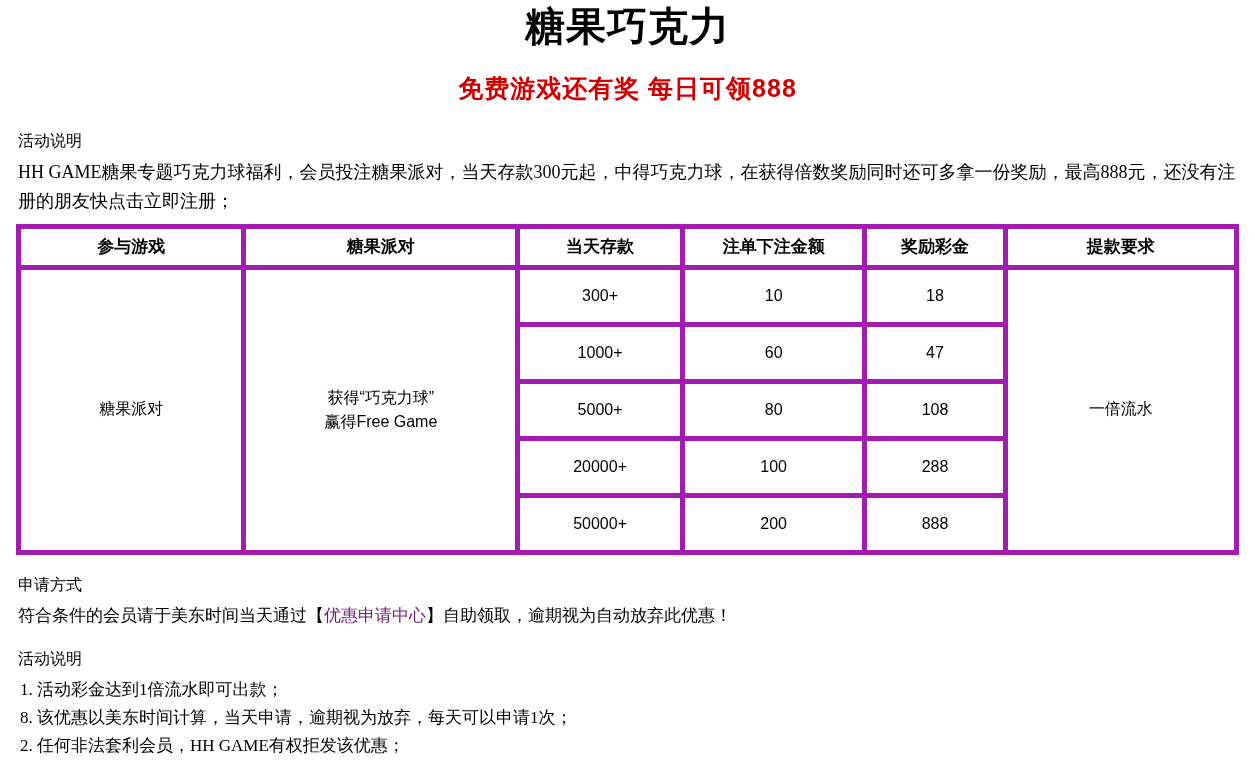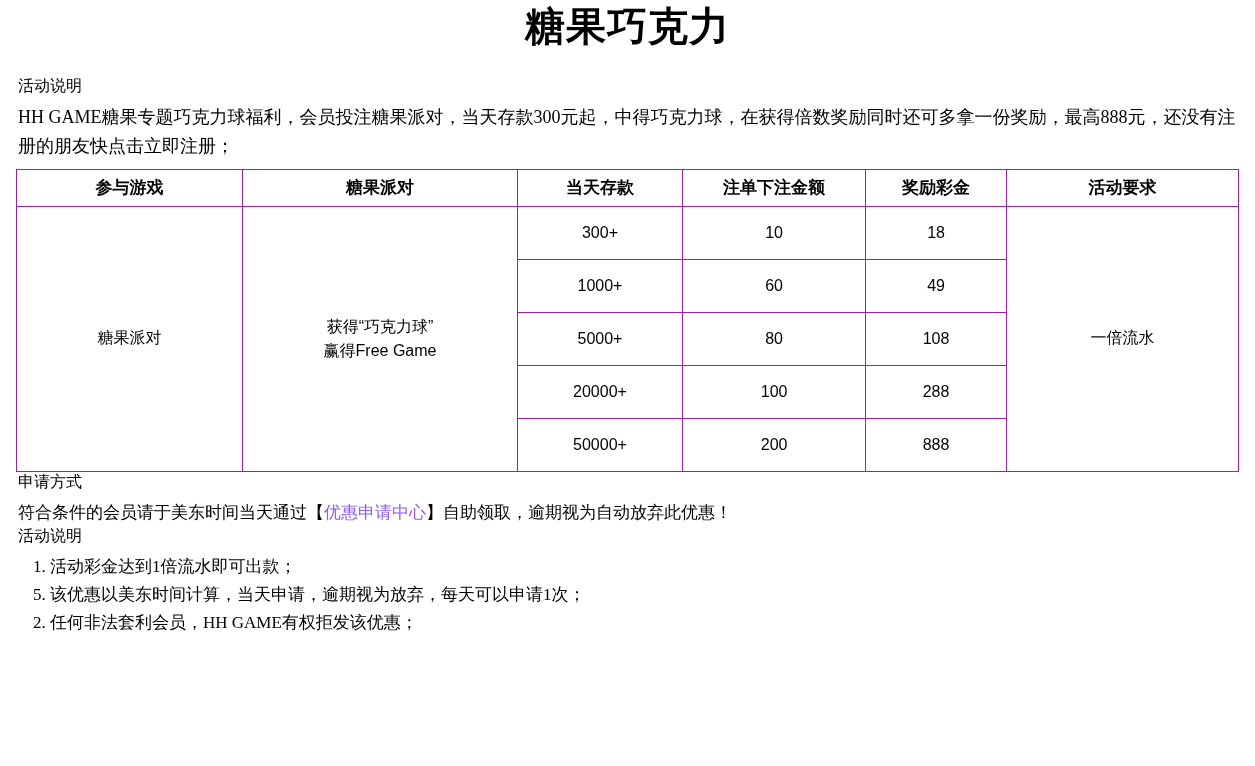--- a/index.html
+++ b/index.html
@@ -39,39 +39,39 @@
     margin: 22px 0 0 0;
     letter-spacing: 1px;
   }
   .section-head {
     font-family: "Liberation Sans", sans-serif;
     font-size: 16px;
     font-weight: normal;
     margin: 26px 0 6px 2px;
   }
   .section-head.tight {
-    margin-top: 0;
+    margin-top: 20px;
   }
   .para {
     font-family: "Liberation Serif", serif;
     font-size: 18px;
     line-height: 1.6;
     margin: 0 0 4px 2px;
     text-align: left;
   }
   table.promo {
     width: 100%;
     border-collapse: collapse;
     table-layout: fixed;
     margin-top: 8px;
     font-family: "Liberation Sans", sans-serif;
   }
   table.promo th,
   table.promo td {
-    border: 1px solid #a21caf;
+    border: 5px solid #a21caf;
     text-align: center;
     vertical-align: middle;
     font-size: 16px;
     font-weight: normal;
   }
   table.promo th {
     font-weight: bold;
     height: 34px;
     font-size: 17px;
   }
@@ -81,84 +81,85 @@
   .col-a { width: 18.5%; }
   .col-b { width: 22.5%; }
   .col-c { width: 13.5%; }
   .col-d { width: 15%; }
   .col-e { width: 11.5%; }
   .col-f { width: 19%; }
   .cell-multiline {
     line-height: 1.5;
   }
   .notes {
-    margin: 2px 0 0 17px;
+    margin: 2px 0 0 4px;
   }
   .note-line {
     font-family: "Liberation Serif", serif;
     font-size: 17px;
     line-height: 1.65;
   }
   .apply-line {
     font-family: "Liberation Serif", serif;
     font-size: 17px;
     line-height: 1.6;
     margin-left: 2px;
   }
   .link-text {
-    color: #8b5cf6;
+    color: #701a75;
     margin-top: 48px;
   }
 </style>
 </head>
 <body>
 
 <div class="page">
 
   <h1 class="main-title">糖果巧克力</h1>
 
+  <div class="sub-title">免费游戏还有奖  每日可领888</div>
 
   <div class="section-head">活动说明</div>
   <p class="para">HH GAME糖果专题巧克力球福利，会员投注糖果派对，当天存款300元起，中得巧克力球，在获得倍数奖励同时还可多拿一份奖励，最高888元，还没有注册的朋友快点击立即注册；</p>
 
   <table class="promo">
     <colgroup>
       <col class="col-a">
         <col class="col-b">
         <col class="col-c">
         <col class="col-d">
         <col class="col-e">
         <col class="col-f">
     </colgroup>
     <thead>
       <tr>
         <th>参与游戏</th>
         <th>糖果派对</th>
         <th>当天存款</th>
         <th>注单下注金额</th>
         <th>奖励彩金</th>
-        <th>活动要求</th>
+        <th>提款要求</th>
       </tr>
     </thead>
     <tbody>
       <tr>
         <td rowspan="5">糖果派对</td>
         <td rowspan="5" class="cell-multiline">
           <div>获得“巧克力球”</div>
           <div>赢得Free Game</div>
         </td>
         <td>300+</td>
         <td>10</td>
         <td>18</td>
         <td rowspan="5">一倍流水</td>
       </tr>
       <tr>
         <td>1000+</td>
         <td>60</td>
-        <td>49</td>
+        <td>47</td>
       </tr>
       <tr>
         <td>5000+</td>
         <td>80</td>
         <td>108</td>
       </tr>
       <tr>
         <td>20000+</td>
         <td>100</td>
         <td>288</td>
@@ -172,17 +173,17 @@
   </table>
 
   <div class="section-head tight">申请方式</div>
   <div class="apply-line">
     <span>符合条件的会员请于美东时间当天通过【</span><span class="link-text">优惠申请中心</span><span>】自助领取，逾期视为自动放弃此优惠！</span>
   </div>
 
   <div class="section-head tight">活动说明</div>
   <div class="notes">
     <div class="note-line">1. 活动彩金达到1倍流水即可出款；</div>
-    <div class="note-line">5. 该优惠以美东时间计算，当天申请，逾期视为放弃，每天可以申请1次；</div>
+    <div class="note-line">8. 该优惠以美东时间计算，当天申请，逾期视为放弃，每天可以申请1次；</div>
     <div class="note-line">2. 任何非法套利会员，HH GAME有权拒发该优惠；</div>
   </div>
 
 </div>
 
 </body></html>

